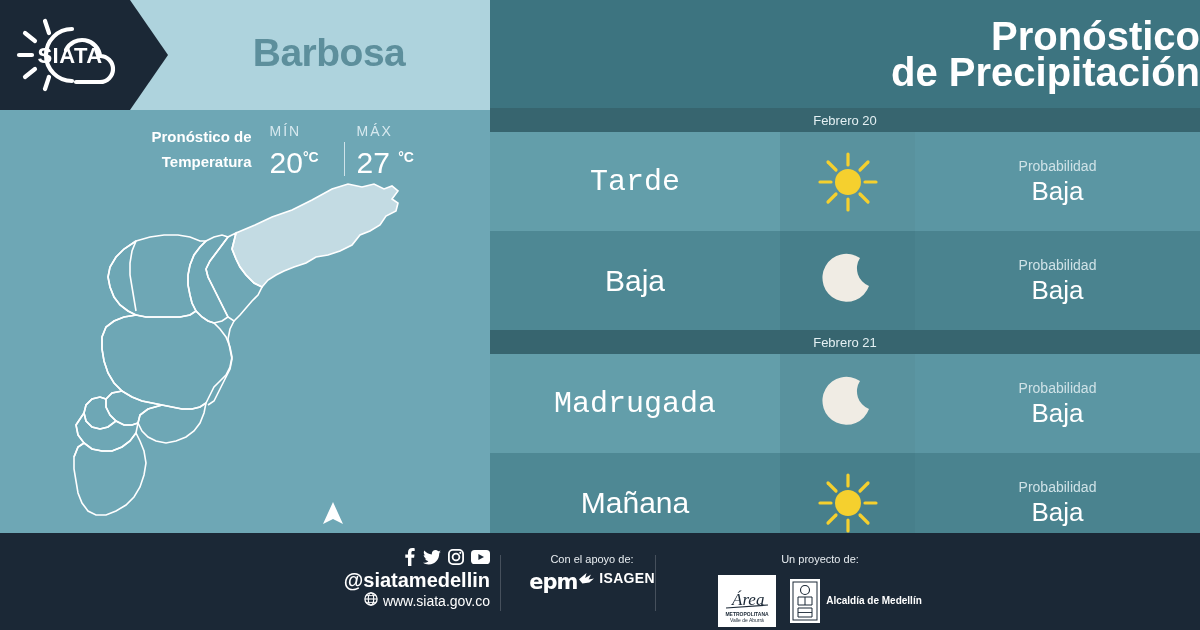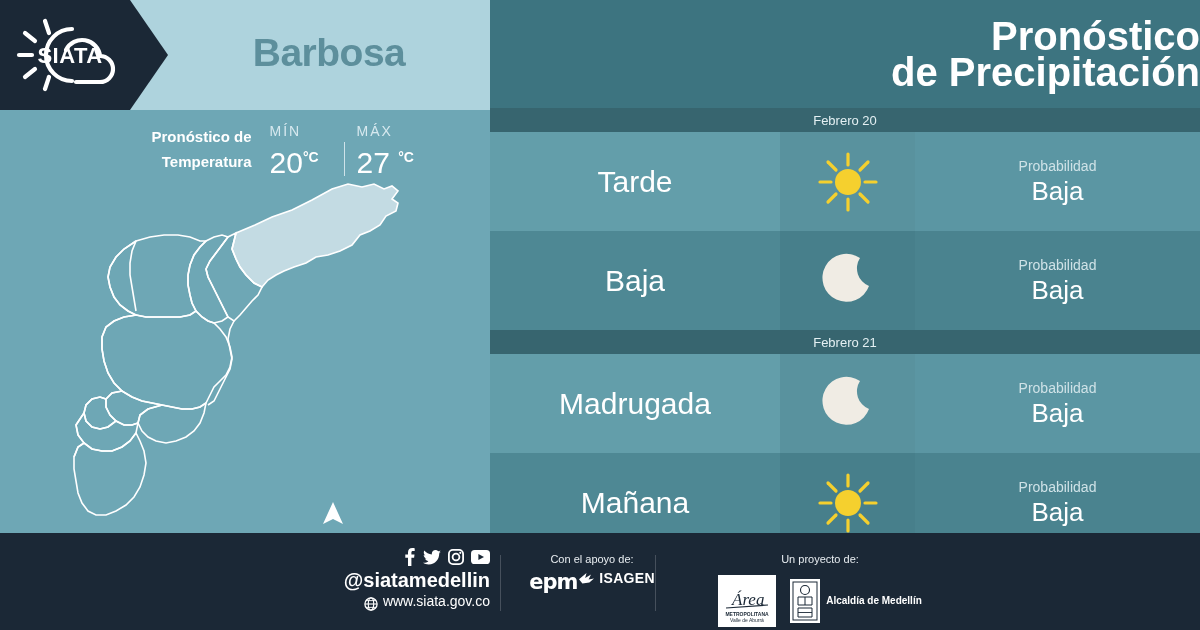--- a/index.html
+++ b/index.html
@@ -69,21 +69,21 @@
     display:flex; flex-direction:column; align-items:flex-end; justify-content:center;
     color:#ffffff; font-size:40px; font-weight:bold; line-height:36px; text-align:center;
   }
   .date-band {
     width:710px; height:24px; background:#37656f;
     display:flex; align-items:center; justify-content:center;
     color:#e4f0f3; font-size:13px; font-weight:normal;
   }
   .rows { position:absolute; left:0; top:108px; width:710px; }
   .frow { display:flex; width:710px; height:99px; }
-  .frow.light .c-period { background:#639eaa; }
+  .frow.light .c-period { background:#639eaa;font-family:Liberation Mono, monospace; }
   .frow.light .c-icon   { background:#59929e; }
   .frow.light .c-prob   { background:#5b96a3; }
   .frow.dark  .c-period { background:#4e8894; }
   .frow.dark  .c-icon   { background:#477f8b; }
   .frow.dark  .c-prob   { background:#4a838f; }
   .c-period {
     width:290px; display:flex; align-items:center; justify-content:center;
     color:#ffffff; font-size:30px; font-weight:normal;
   }
   .c-icon { width:135px; display:flex; align-items:center; justify-content:center; }
@@ -96,21 +96,21 @@
 
   
   .footer {
     position:absolute; left:0; top:533px; width:1200px; height:97px;
     background:#1b2836;
     display:flex; align-items:center;
   }
   .f-social { position:absolute; left:330px; top:14px; width:160px; text-align:right; }
   .f-icons { display:flex; justify-content:flex-end; gap:7px; height:20px; align-items:center; }
   .f-handle { color:#ffffff; font-size:20px; font-weight:bold; line-height:24px; margin-top:1px; }
-  .f-web { color:#ffffff; font-size:14px; line-height:19px; display:flex; align-items:flex-end; justify-content:flex-end; gap:5px; }
+  .f-web { color:#ffffff; font-size:14px; line-height:19px; display:flex; align-items:flex-start; justify-content:flex-end; gap:5px; }
   .f-div { position:absolute; top:22px; width:1px; height:56px; background:#46505c; }
   .f-support { position:absolute; left:512px; top:18px; width:160px; text-align:center; }
   .f-cap { color:#e8edf1; font-size:11px; line-height:16px; }
   .f-logos { display:flex; align-items:flex-start; justify-content:center; gap:2px; margin-top:3px; height:26px; }
   .epm-txt { color:#ffffff; font-size:21px; font-weight:bold; letter-spacing:-1px; font-family:"DejaVu Sans", sans-serif; }
   .isagen-txt { color:#ffffff; font-size:14px; font-weight:bold; letter-spacing:0.3px; }
   .f-project { position:absolute; left:700px; top:18px; width:240px; text-align:center; }
   .f-plogos { display:flex; align-items:center; justify-content:center; gap:14px; margin-top:8px; }
   .alc-txt { color:#ffffff; font-size:10px; font-weight:bold; line-height:12px; }
 </style>

